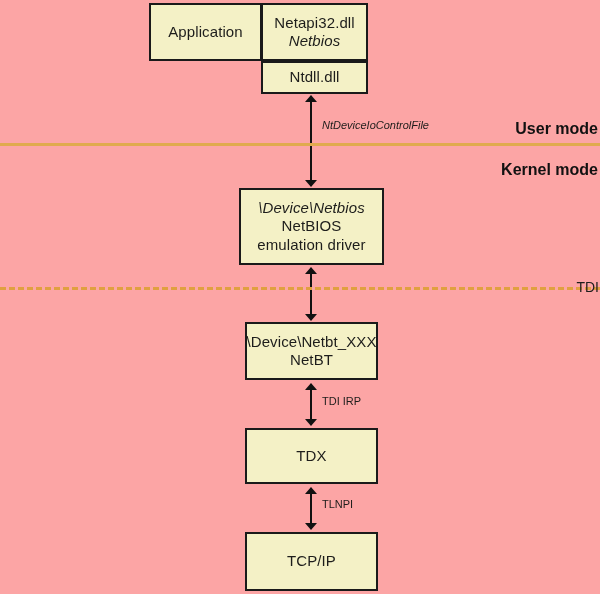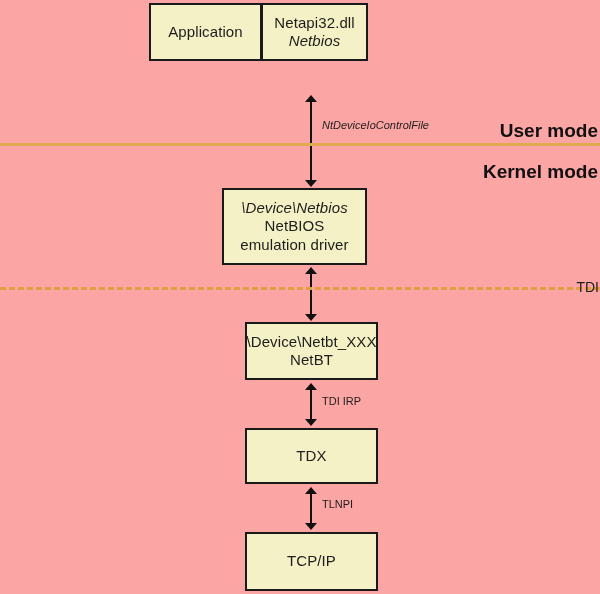--- a/index.html
+++ b/index.html
@@ -34,21 +34,21 @@
     text-align: center;
     letter-spacing: 0.1px;
   }
   .box .ln { display: block; white-space: nowrap; }
   .box .ital { font-style: italic; }
 
   #box-application { left: 149px; top: 3px;  width: 113px; height: 58px; }
   #box-netapi32   { left: 261px; top: 3px;  width: 107px; height: 58px; }
   #box-ntdll      { left: 261px; top: 61px; width: 107px; height: 33px; }
 
-  #box-netbios-driver { left: 222px; top: 188px; width: 145px; height: 77px; }
+  #box-netbios-driver { left: 239px; top: 188px; width: 145px; height: 77px; }
   #box-netbt          { left: 245px; top: 322px; width: 133px; height: 58px; }
   #box-tdx            { left: 245px; top: 428px; width: 133px; height: 56px; justify-content: center; }
   #box-tcpip          { left: 245px; top: 532px; width: 133px; height: 59px; }
 
   
   .hline-solid {
     position: absolute;
     left: 0; width: 600px; height: 0;
     border-top: 3px solid #E0AA4E;
   }
@@ -57,21 +57,21 @@
   .hline-dashed {
     position: absolute;
     left: 0; width: 600px; height: 0;
     border-top: 3px dashed #E0A040;
   }
   #line-tdi { top: 287px; }
 
   
   .mode-label {
     position: absolute;
-    font-size: 19px;
+    font-size: 16px;
     font-weight: bold;
     color: #111111;
     white-space: nowrap;
   }
   #label-user-mode   { right: 2px; top: 120px; }
   #label-kernel-mode { right: 2px; top: 161px; }
 
   #label-tdi {
     position: absolute;
     right: 1px; top: 279px;
@@ -126,20 +126,23 @@
 
   <div class="box" id="box-application">
     <span class="ln">Application</span>
   </div>
 
   <div class="box" id="box-netapi32">
     <span class="ln">Netapi32.dll</span>
     <span class="ln ital">Netbios</span>
   </div>
 
+  <div class="box" id="box-ntdll">
+    <span class="ln">Ntdll.dll</span>
+  </div>
 
   <div class="arrow" id="arrow-ntdll-netbios">
     <span class="head up"></span>
     <span class="shaft"></span>
     <span class="head down"></span>
   </div>
   <div class="edge-label" id="label-ntdeviceiocontrolfile">NtDeviceIoControlFile</div>
 
   <div class="hline-solid" id="line-user-kernel"></div>
   <div class="mode-label" id="label-user-mode">User mode</div>

